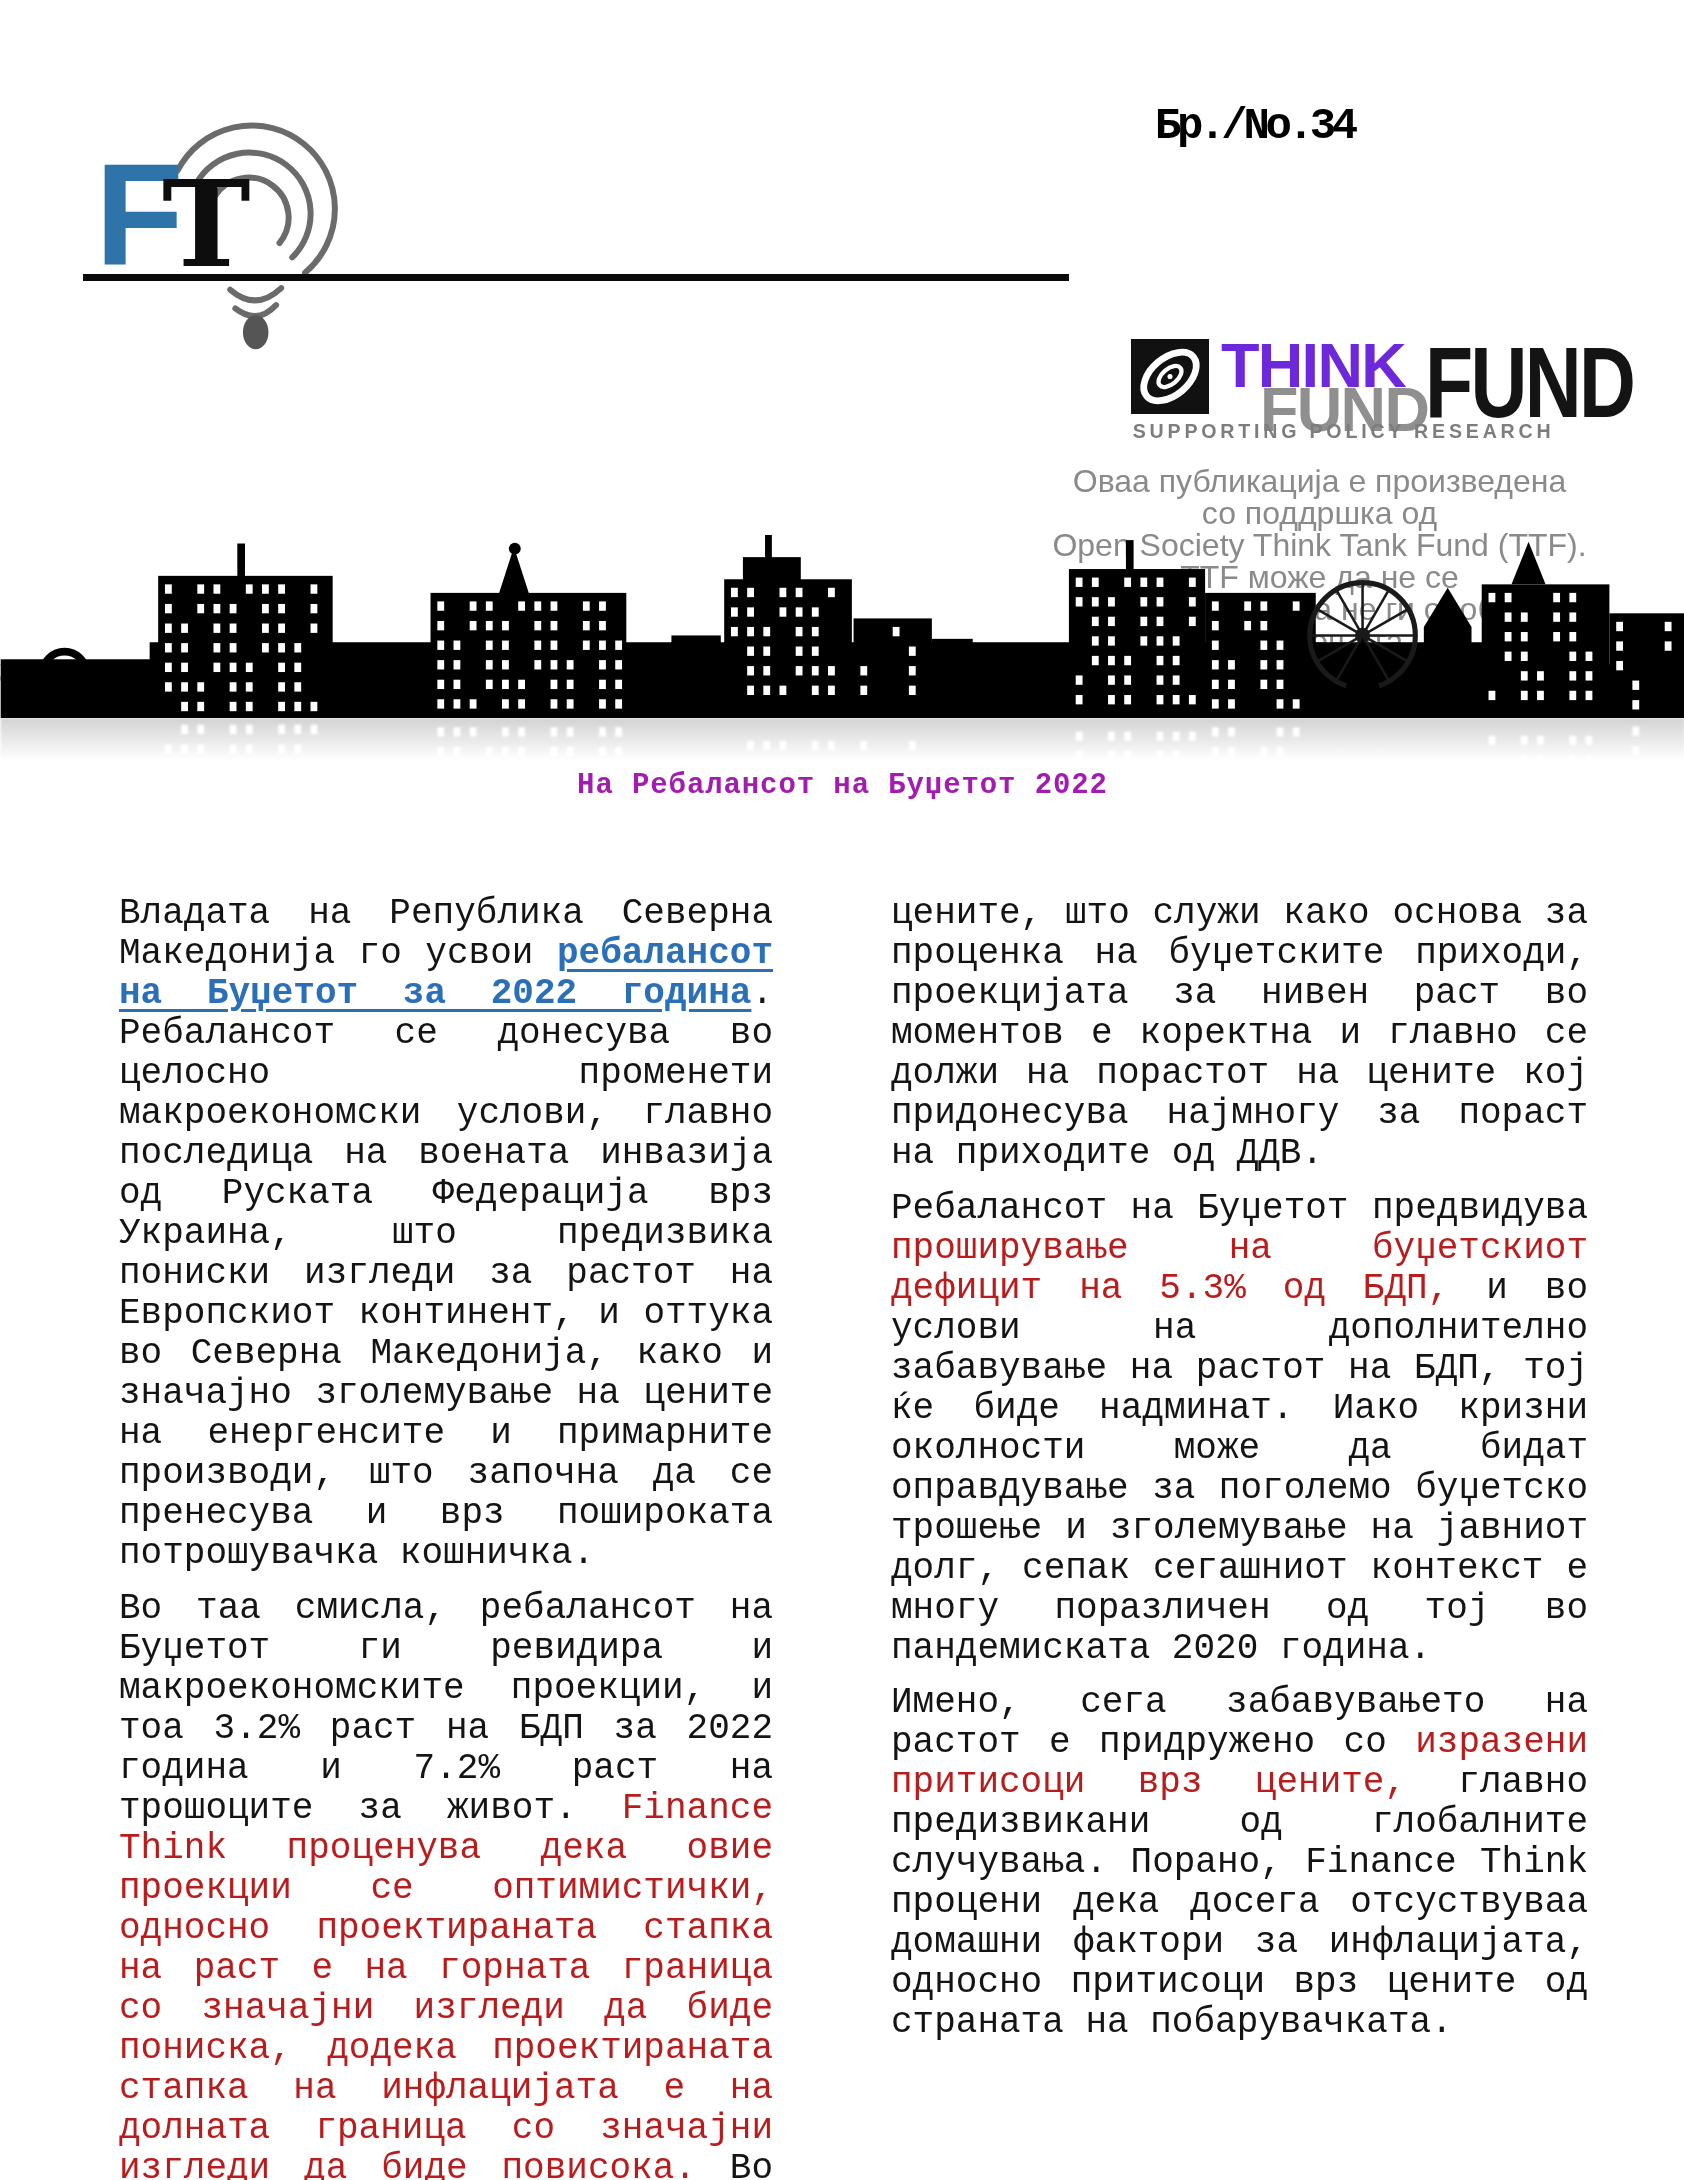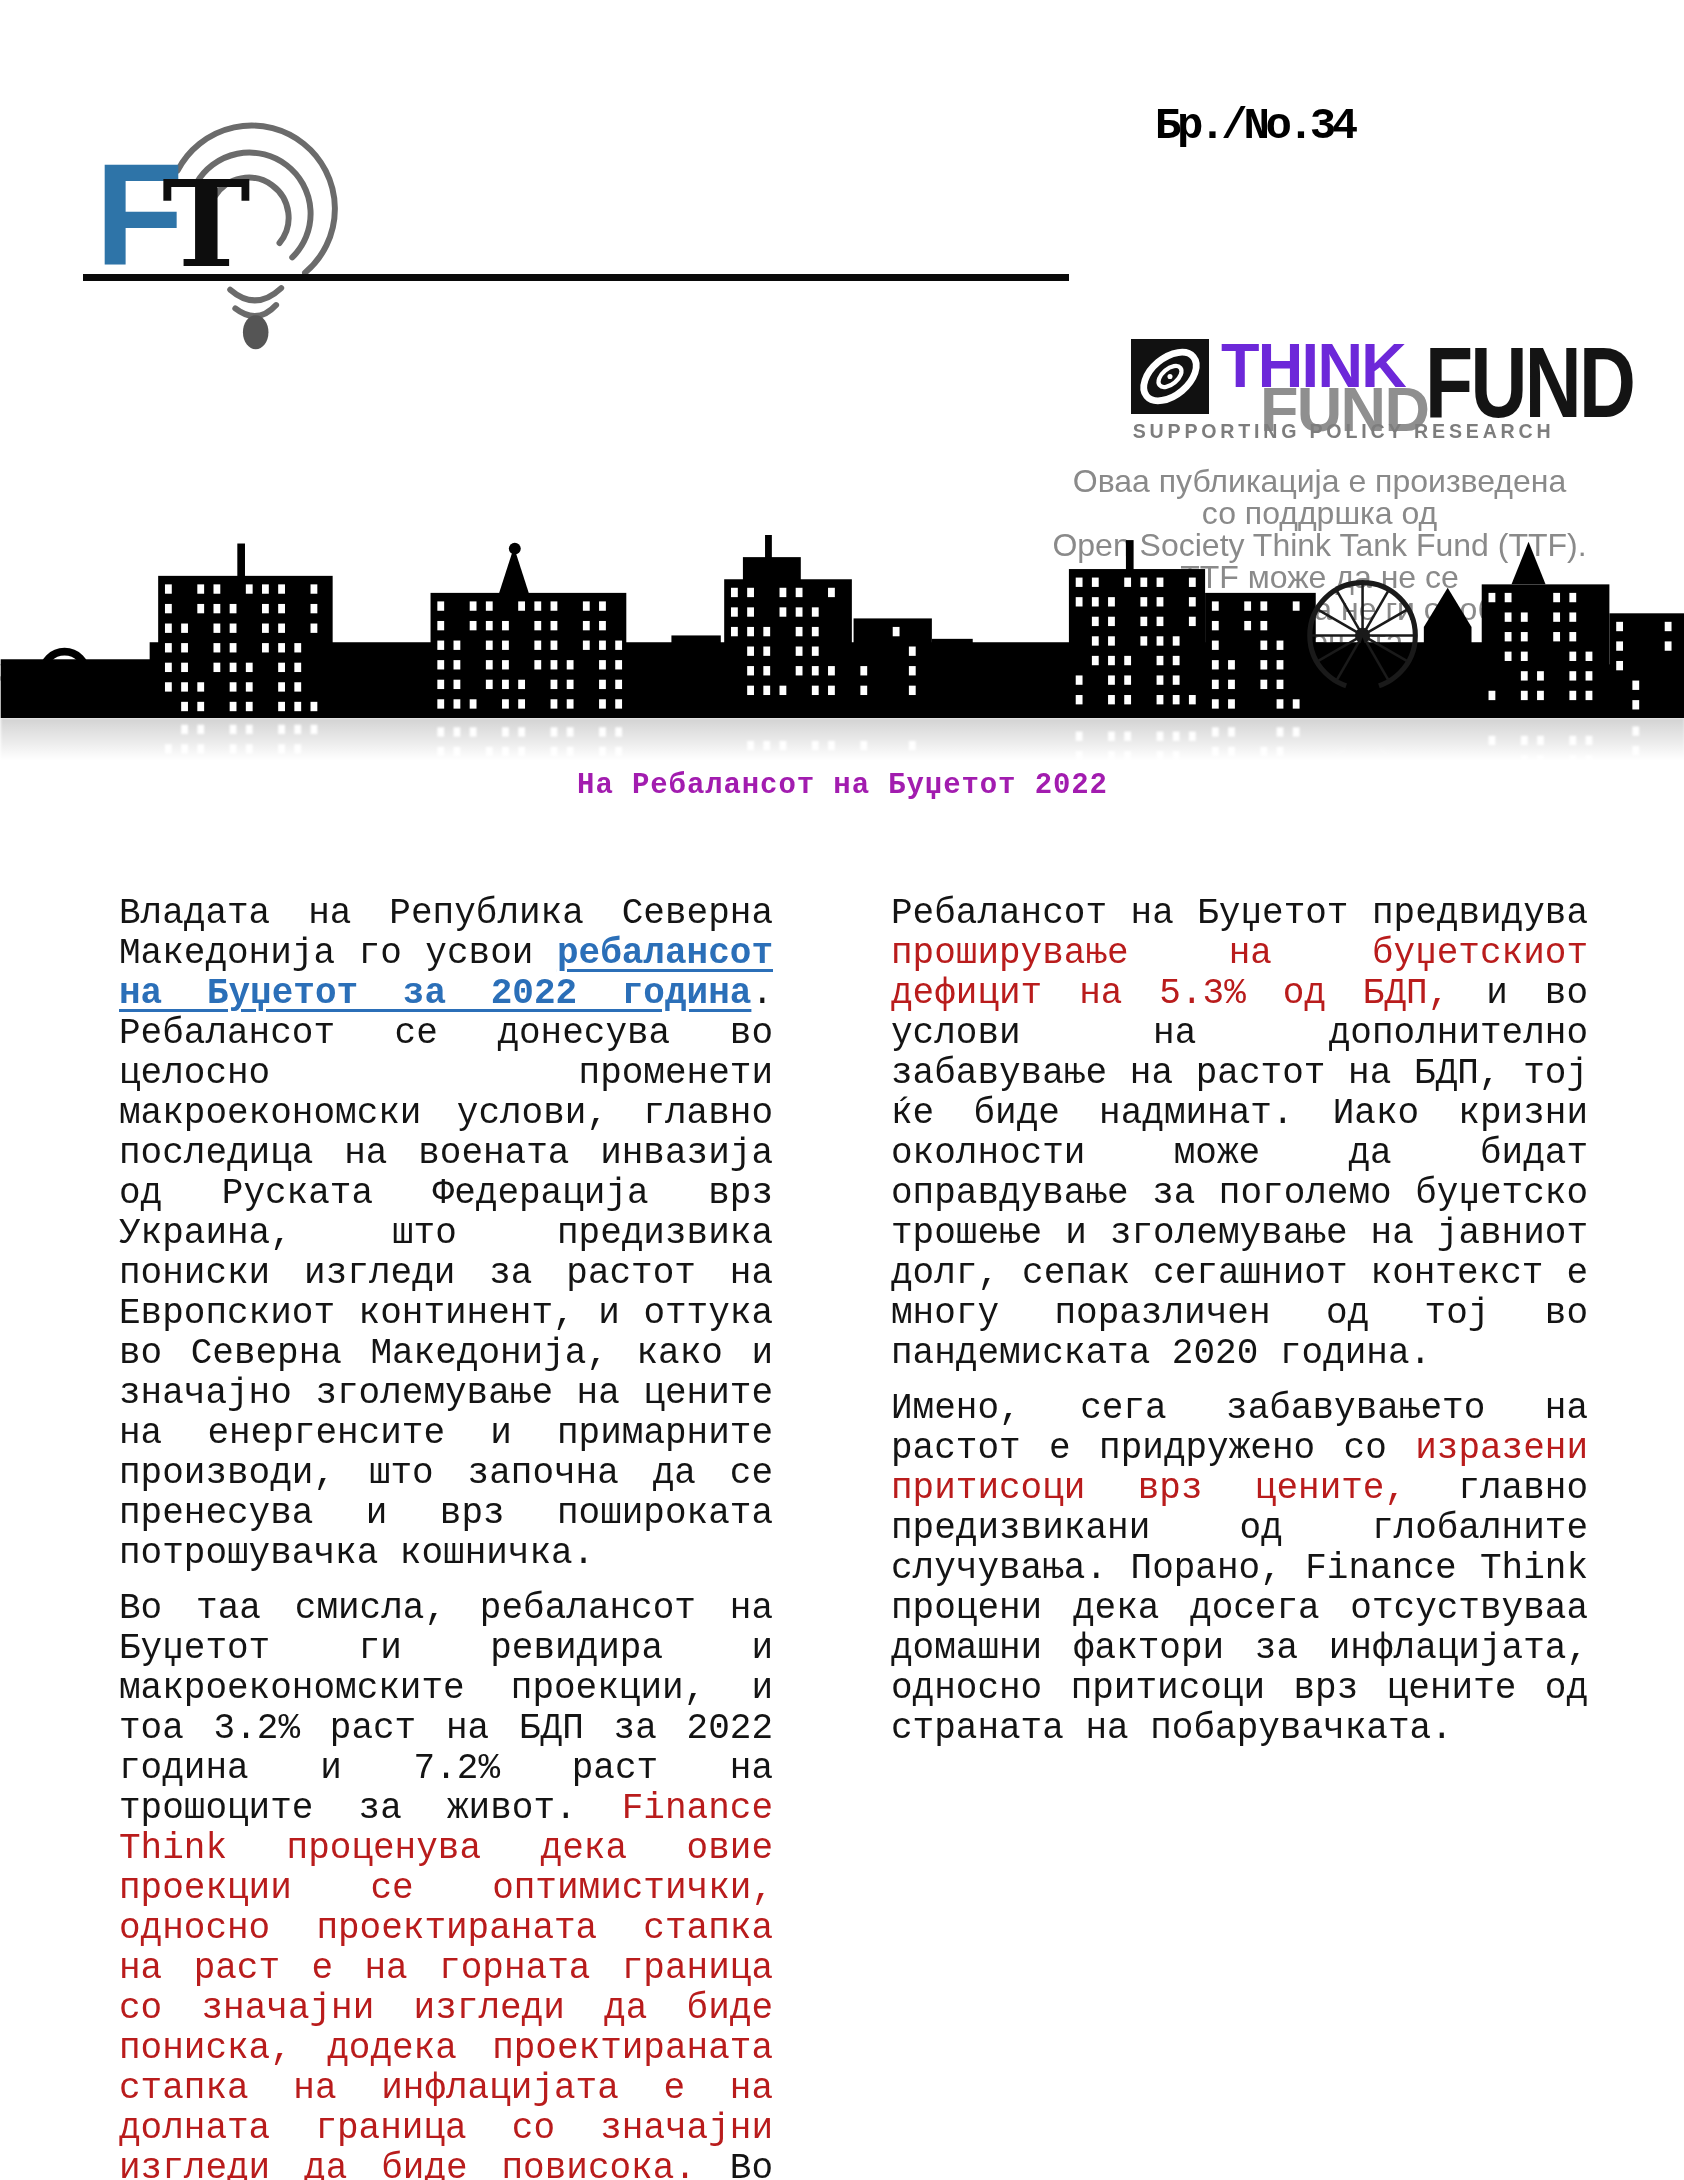--- a/index.html
+++ b/index.html
@@ -662,18 +662,19 @@
 
   <div class="doc-heading">
     <div>На Ребалансот на Буџетот 2022</div>
   </div>
 
   <div class="col col-left">
       <p><span>Владата на Република Северна Македонија го усвои </span><a class="doc-link">ребалансот на Буџетот за 2022 година</a><span>. Ребалансот се донесува во целосно променети макроекономски услови, главно последица на воената инвазија од Руската Федерација врз Украина, што предизвика пониски изгледи за растот на Европскиот континент, и оттука во Северна Македонија, како и значајно зголемување на цените на енергенсите и примарните производи, што започна да се пренесува и врз пошироката потрошувачка кошничка.</span></p>
       <p><span>Во таа смисла, ребалансот на Буџетот ги ревидира и макроекономските проекции, и тоа 3.2% раст на БДП за 2022 година и 7.2% раст на трошоците за живот. </span><span class="b">Finance Think проценува дека овие проекции се оптимистички, односно проектираната стапка на раст е на горната граница со значајни изгледи да биде пониска, додека проектираната стапка на инфлацијата е на долната граница со значајни изгледи да биде повисока.</span><span> Во номинална смисла, земјаќи ги заедно реалниот раст на БДП и растот на</span></p>
     </div>
   <div class="col col-right">
+      <p><span>цените, што служи како основа за проценка на буџетските приходи, проекцијата за нивен раст во моментов е коректна и главно се должи на порастот на цените кој придонесува најмногу за пораст на приходите од ДДВ.</span></p>
       <p><span>Ребалансот на Буџетот предвидува </span><span class="b">проширување на буџетскиот дефицит на 5.3% од БДП,</span><span> и во услови на дополнително забавување на растот на БДП, тој ќе биде надминат. Иако кризни околности може да бидат оправдување за поголемо буџетско трошење и зголемување на јавниот долг, сепак сегашниот контекст е многу поразличен од тој во пандемиската 2020 година.</span></p>
       <p><span>Имено, сега забавувањето на растот е придружено со </span><span class="b">изразени притисоци врз цените,</span><span> главно предизвикани од глобалните случувања. Порано, Finance Think процени дека досега отсуствуваа домашни фактори за инфлацијата, односно притисоци врз цените од страната на побарувачката.</span></p>
     </div>
 
 </div>
 
 
 </body></html>

